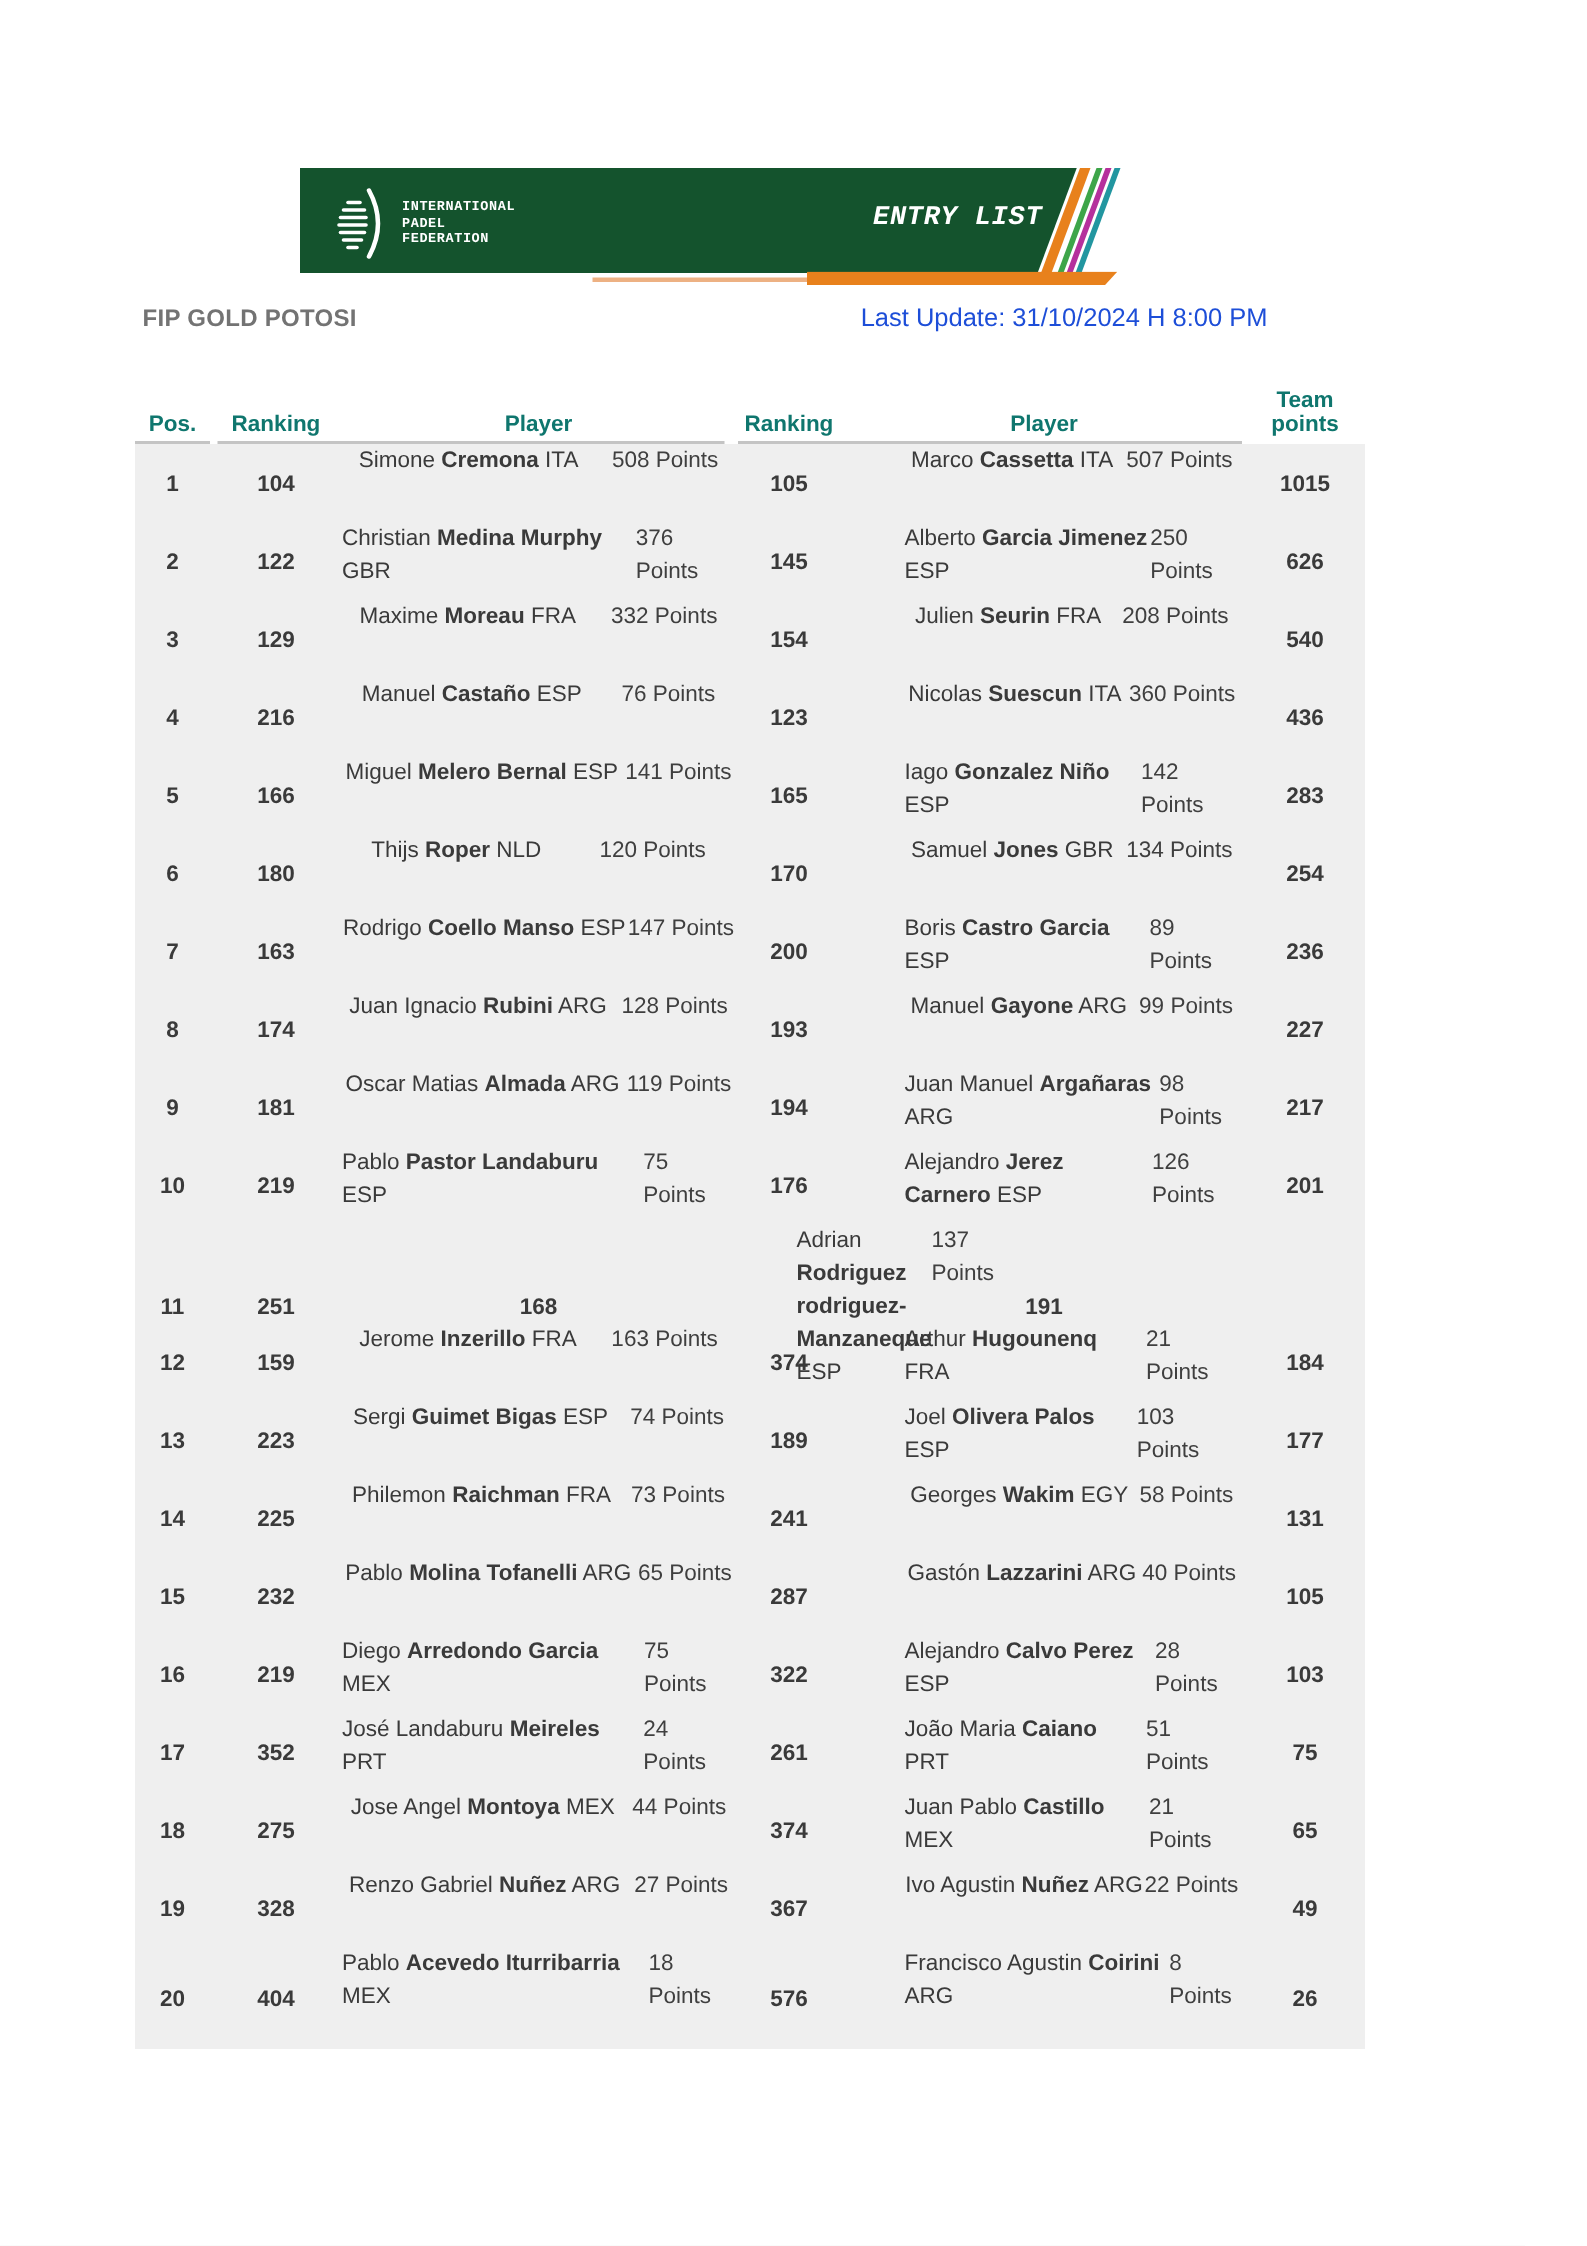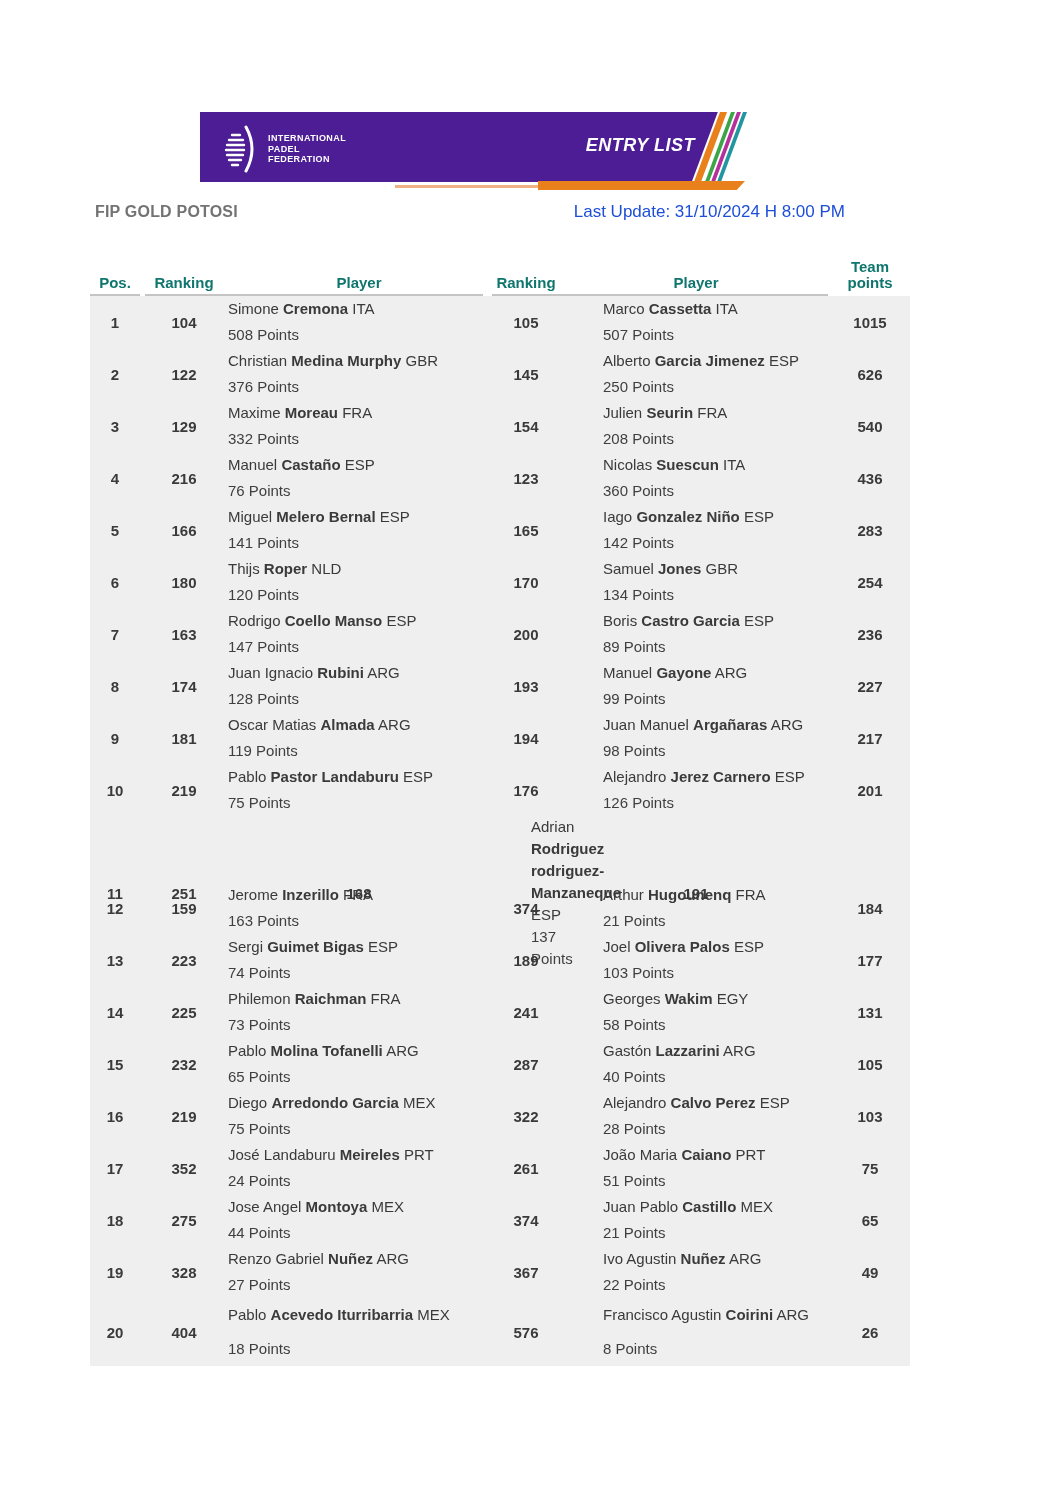--- a/index.html
+++ b/index.html
@@ -41,31 +41,31 @@
   .underline { position: absolute; bottom: 0; height: 2px; background: #c4c4c4; }
   .u1 { left: 0;   width: 50px;  }
   .u2 { left: 55px;  width: 338px; }
   .u3 { left: 402px; width: 336px; }
 
   .tbody { background: #efefef; }
   .row { display: grid; grid-template-columns: 50px 88px 262px 72px 268px 80px;
     height: 52px; }
   .cell { font-size: 15px; color: #3a3a3a; }
   .num { display: flex; align-items: center; justify-content: center; font-weight: 700; }
-  .player { display: flex; flex-direction: column; justify-content: space-around;
+  .player { display: flex; flex-direction: row; justify-content: space-around;
     line-height: 22px; }
   .player.p2 { padding-left: 8px; padding-right: 4px; margin-left: 33px; }
   .player .pname b { font-weight: 700; }
   .ppoints { color: #3f3f3f; }
 </style>
 </head>
 <body>
 
 <div class="banner">
-  <div class="banner-navy" style="background: #4c1d95;">
+  <div class="banner-navy" style="background: #14532d; font-family: Liberation Mono, monospace;">
     <div class="logo">
       <svg width="38" height="48" viewBox="0 0 38 48">
         <g stroke="#ffffff" stroke-width="2.4" stroke-linecap="round" fill="none">
           <line x1="10" y1="10" x2="18" y2="10"></line>
           <line x1="7" y1="15" x2="21" y2="15"></line>
           <line x1="5" y1="20" x2="22" y2="20"></line>
           <line x1="4" y1="25" x2="22" y2="25"></line>
           <line x1="5" y1="30" x2="21" y2="30"></line>
           <line x1="7" y1="35" x2="19" y2="35"></line>
           <line x1="10" y1="40" x2="16" y2="40"></line>

